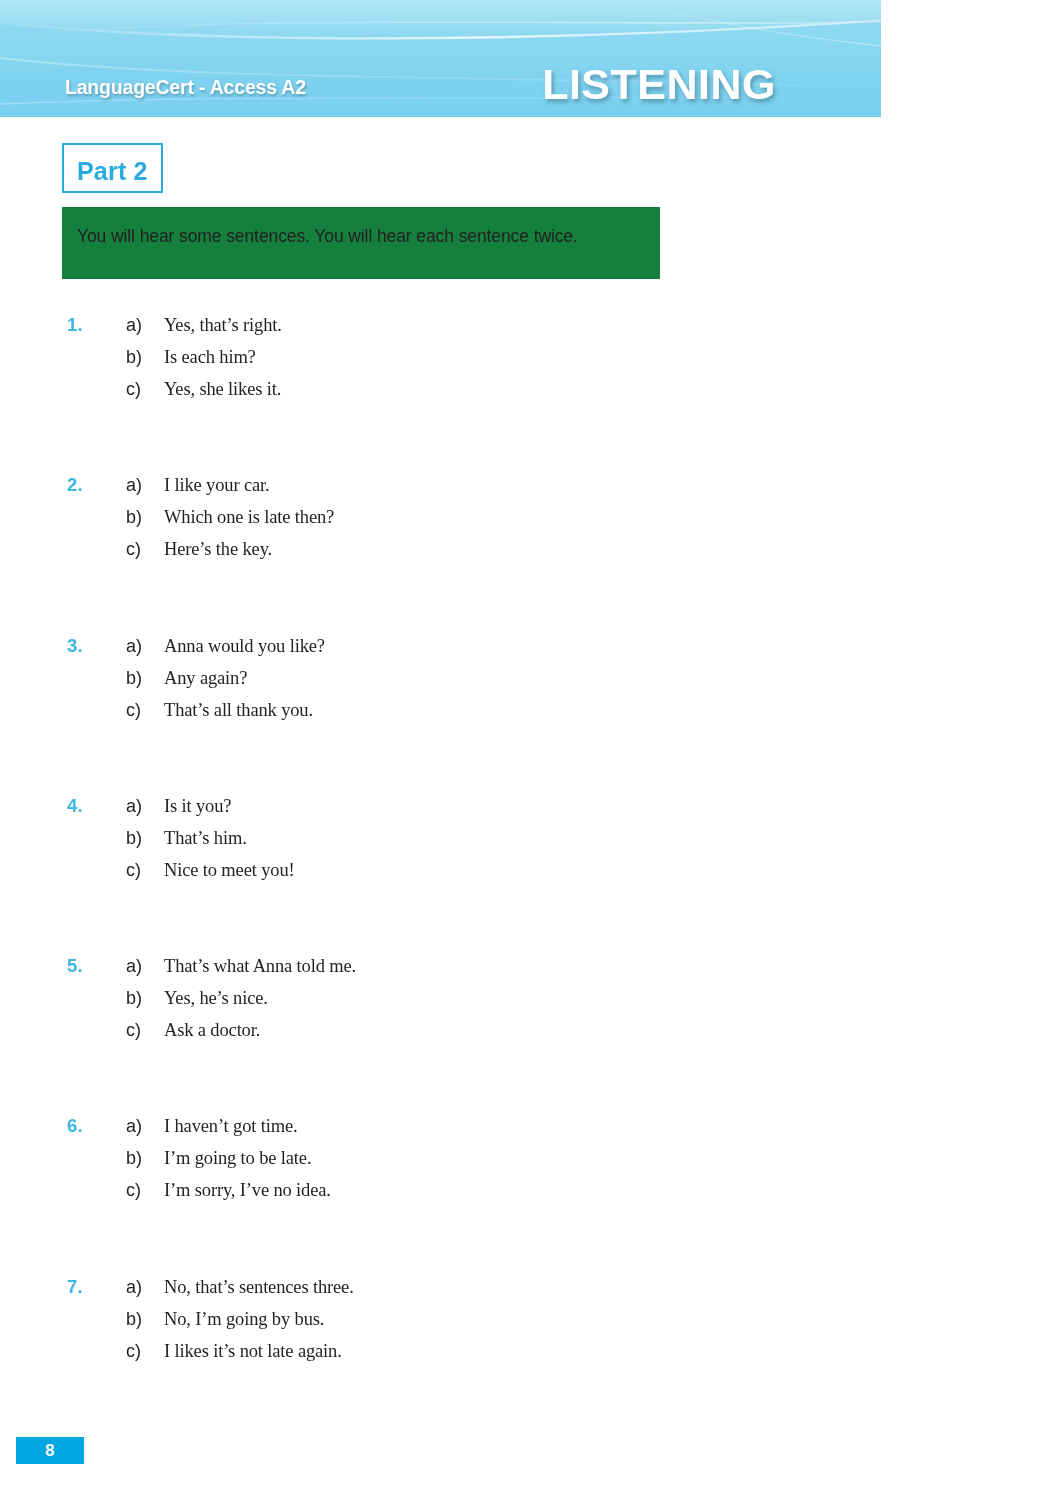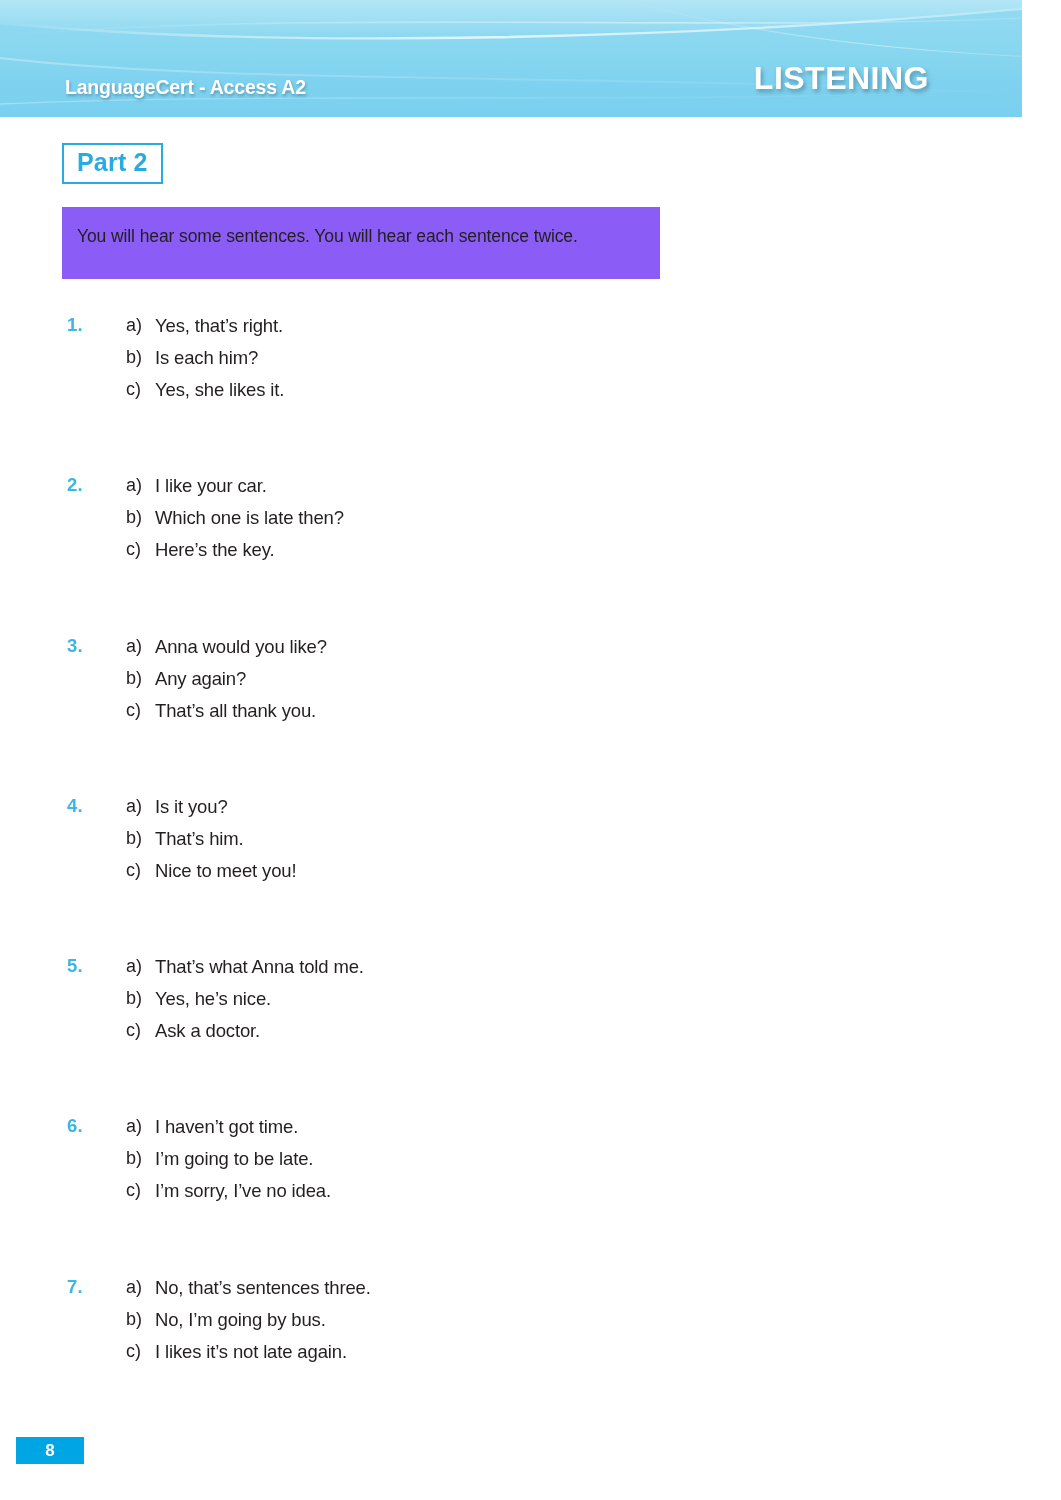--- a/index.html
+++ b/index.html
@@ -15,21 +15,21 @@
     font-family: "Liberation Sans", "DejaVu Sans", sans-serif;
     color: #231f20;
     overflow: hidden;
   }
 
   
   .page-header {
     position: absolute;
     left: 0;
     top: 0;
-    width: 1022px;
+    width: 881px;
     height: 117px;
     overflow: hidden;
     background: linear-gradient(180deg, #93dbf2 0%, #8ad7f0 38%, #7ed2ef 72%, #79d0ee 100%);
   }
   .header-waves {
     position: absolute;
     left: 0;
     top: 0;
     width: 1061px;
     height: 117px;
@@ -41,52 +41,52 @@
     top: 76px;
     font-size: 19.5px;
     font-weight: bold;
     color: #ffffff;
     letter-spacing: -0.2px;
     text-shadow: 1px 2px 3px rgba(60,110,135,0.55);
     white-space: nowrap;
   }
   .header-title-right {
     position: absolute;
-    right: 93px;
+    right: 105px;
     top: 60px;
-    font-size: 32px;
+    font-size: 43px;
     font-weight: bold;
     color: #ffffff;
     letter-spacing: 0.5px;
     text-shadow: 2px 3px 4px rgba(55,105,130,0.55);
     white-space: nowrap;
   }
 
   
   .part-label {
     position: absolute;
     left: 62px;
     top: 143px;
     border: 2px solid #29abe2;
-    padding: 5px 13px 7px 13px;
+    padding: 14px 13px 7px 13px;
     font-size: 25px;
     font-weight: bold;
     color: #29abe2;
     line-height: 1;
     letter-spacing: 0.2px;
   }
 
   
   .instruction-box {
     position: absolute;
     left: 62px;
     top: 207px;
     width: 598px;
     min-height: 72px;
-    background: #8b5cf6;
+    background: #15803d;
     box-sizing: border-box;
     padding: 17px 22px 16px 15px;
   }
   .instruction-line {
     font-size: 17.5px;
     line-height: 25px;
     color: #231f20;
     letter-spacing: -0.1px;
   }
 
@@ -117,26 +117,27 @@
   }
   .a-letter {
     position: absolute;
     left: 126px;
     top: 2px;
     font-size: 18px;
     color: #231f20;
   }
   .a-text {
     position: absolute;
-    left: 155px;
+    left: 164px;
     top: 2px;
     font-size: 18.5px;
     color: #231f20;
     letter-spacing: -0.15px;
     white-space: nowrap;
+    font-family: Liberation Serif, serif;
   }
 
   
   .page-number-box {
     position: absolute;
     left: 16px;
     top: 1437px;
     width: 68px;
     height: 27px;
     background: #00a5e3;

